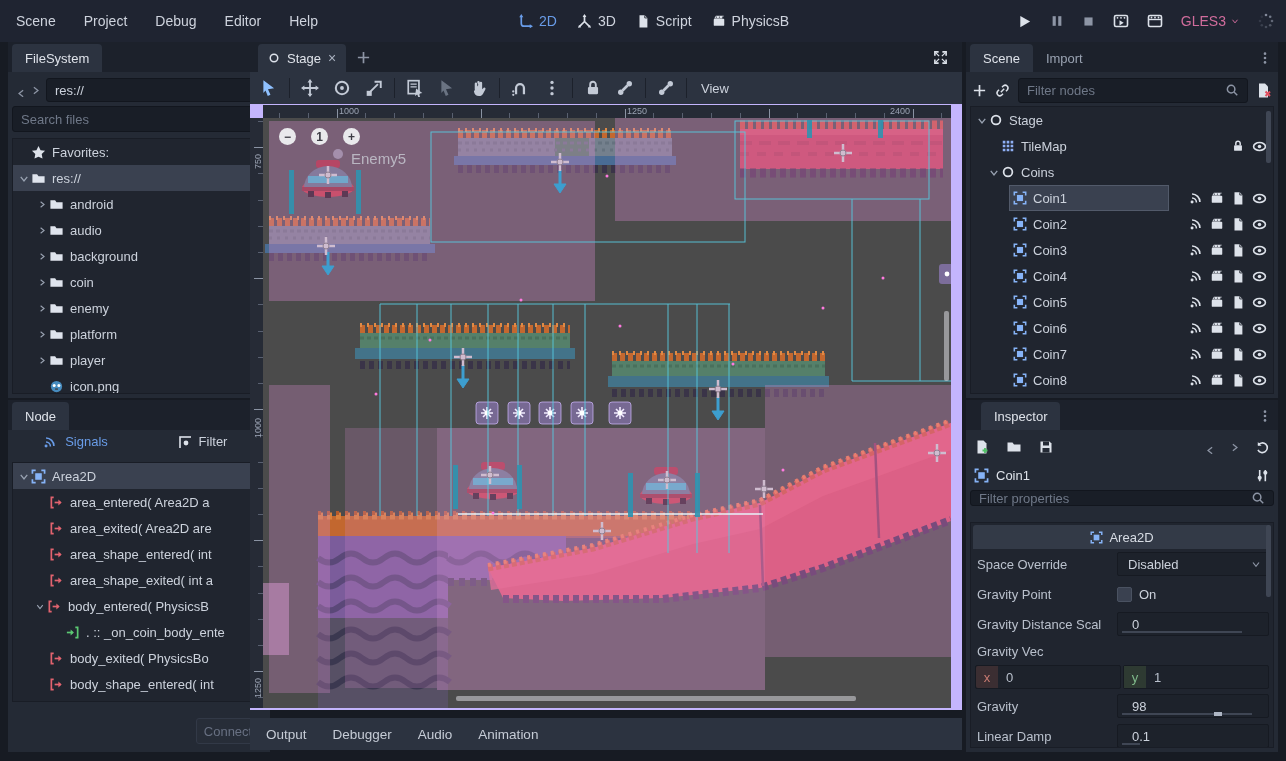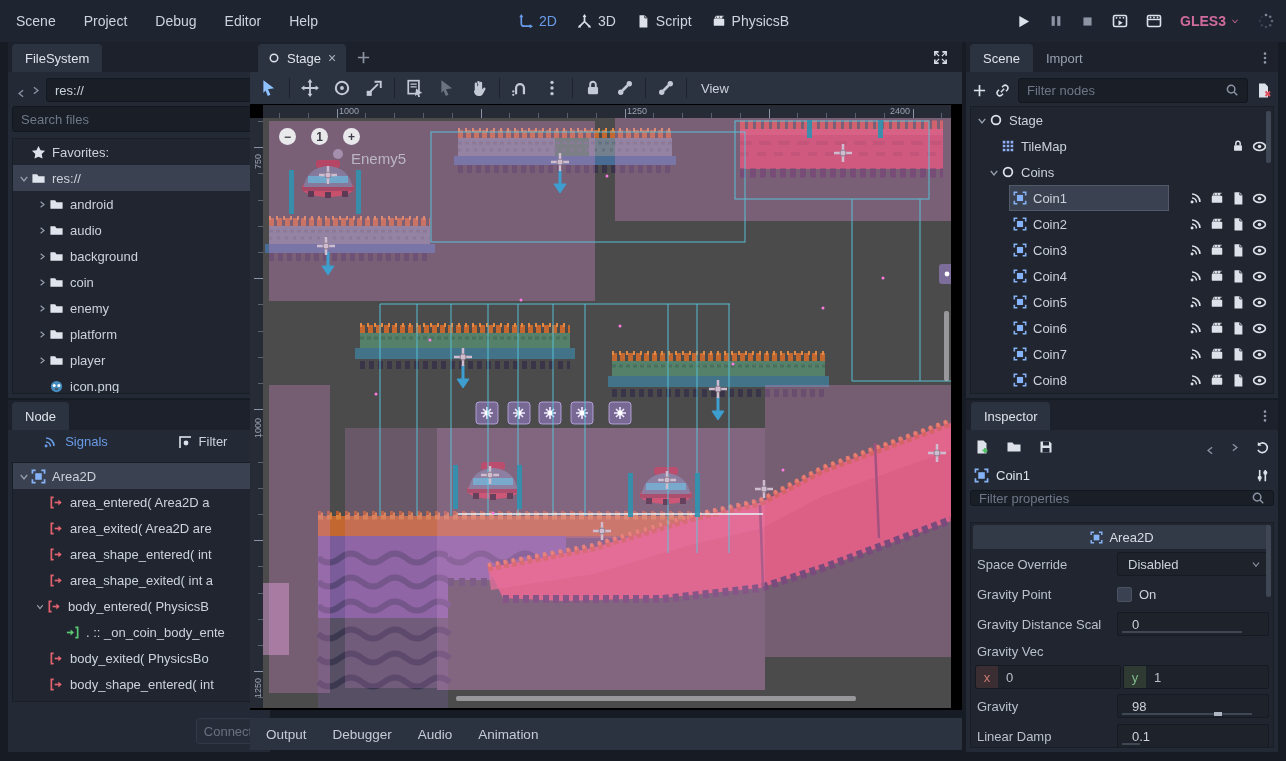--- a/index.html
+++ b/index.html
@@ -6,21 +6,21 @@
 html,body{width:1286px;height:761px;overflow:hidden}
 body{background:#171b23;font-family:"Liberation Sans",sans-serif;color:#ccd2dc;position:relative;font-size:13px}
 svg{display:block}
 
 .topbar{position:absolute;left:0;top:0;width:1286px;height:42px;background:#1f2431}
 .menus{position:absolute;left:16px;top:0;height:42px;display:flex;align-items:center;gap:28px;font-size:14px;color:#ced3dd}
 .modegroup{position:absolute;left:518px;top:0;height:42px;display:flex;align-items:center;gap:20px;font-size:14px}
 .modeitem{display:flex;align-items:center;gap:6px;color:#ced3dd}
 .modeitem.active{color:#699ce8}
 .rungroup{position:absolute;right:12px;top:0;height:42px;display:flex;align-items:center;gap:18px}
-.gles{color:#d06c9c;font-weight:bold;font-size:14px;display:flex;align-items:center;gap:4px}
+.gles{color:#d06c9c;font-weight:normal;font-size:14px;display:flex;align-items:center;gap:4px}
 
 .panel{position:absolute;background:#242a35}
 .tabrow{position:relative;height:30px;background:#1c212b;display:flex;align-items:flex-end}
 .tab{height:28px;padding:0 13px;display:flex;align-items:center;gap:6px;font-size:13px;color:#99a2b1;background:transparent;border-radius:4px 4px 0 0}
 .tab.active{background:#2c3340;color:#dfe3ea}
 .dots-btn{position:absolute;right:6px;top:8px;width:14px;height:16px;color:#8d95a5}
 .content{position:absolute;left:4px;right:4px;background:#20252f;border:1px solid #191d26}
 .inputbox{background:#191e27;border:1px solid #12161e;border-radius:3px;color:#ccd2dc;display:flex;align-items:center;font-size:13px}
 .inputbox .ph{color:#6f7888}
 .trow{display:flex;align-items:center;height:26px;font-size:13px;color:#ccd2dc;position:relative}
@@ -29,21 +29,21 @@
 .chev{width:14px;display:flex;justify-content:center;color:#9aa3b2;flex:none}
 .icn{flex:none;display:flex;align-items:center;justify-content:center}
 .right-icons{margin-left:auto;display:flex;gap:7px;align-items:center;padding-right:6px}
 .vscroll{position:absolute;width:5px;border-radius:2px;background:#3f4654}
 
 .scenetabs{position:absolute;left:250px;top:42px;width:712px;height:30px;background:#1c212b}
 .scenetab{position:absolute;left:8px;top:2px;height:28px;background:#2c3340;border-radius:4px 4px 0 0;display:flex;align-items:center;gap:7px;padding:0 10px;color:#dfe3ea}
 .vtoolbar{position:absolute;left:250px;top:72px;width:712px;height:32px;background:#2c3340;display:flex;align-items:center}
 .tbi{width:18px;height:18px;margin:0 7px;color:#c3cad6;flex:none}
 .tbsep{width:1px;height:20px;background:#1c212b;margin:0 4px;flex:none}
-.viewport{position:absolute;left:250px;top:104px;width:712px;height:606px;background:#000000}
+.viewport{position:absolute;left:250px;top:104px;width:712px;height:606px;background:#c4b5fd}
 .ruler-t{position:absolute;left:13px;top:1px;width:688px;height:13px;background:#262b36;
  background-image:
   repeating-linear-gradient(90deg,#8a93a3 0 1px,transparent 1px 144px),
   repeating-linear-gradient(90deg,#596070 0 1px,transparent 1px 28.8px);
  background-size:100% 9px,100% 5px;background-repeat:no-repeat,no-repeat;background-position:74px 4px,16.4px 8px}
 .ruler-l{position:absolute;left:0;top:14px;width:13px;height:590px;background:#262b36;
  background-image:
   repeating-linear-gradient(180deg,#8a93a3 0 1px,transparent 1px 131px),
   repeating-linear-gradient(180deg,#596070 0 1px,transparent 1px 26.2px);
  background-size:9px 100%,5px 100%;background-repeat:no-repeat,no-repeat;background-position:4px 29px,8px 2.8px}
@@ -1093,21 +1093,21 @@
             <use href="#i-eye"></use>
           </svg>
       </span>
     </div>
     <div class="vscroll" style="right:2px;top:4px;height:52px"></div>
   </div>
 </div>
 
 <div class="panel" style="left:966px;top:400px;width:312px;height:352px">
   <div class="tabrow">
-    <div class="tab active" style="margin-left:5px">
+    <div class="tab active" style="margin-left:15px">
         <span>Inspector</span>
       </div>
     <svg class="dots-btn">
         <use href="#i-dots-v"></use>
       </svg>
   </div>
   <div style="position:absolute;left:8px;top:34px;right:8px;height:26px;display:flex;align-items:center;gap:16px">
     <svg class="c-white" width="16" height="16">
         <use href="#i-pageplus"></use>
       </svg>

